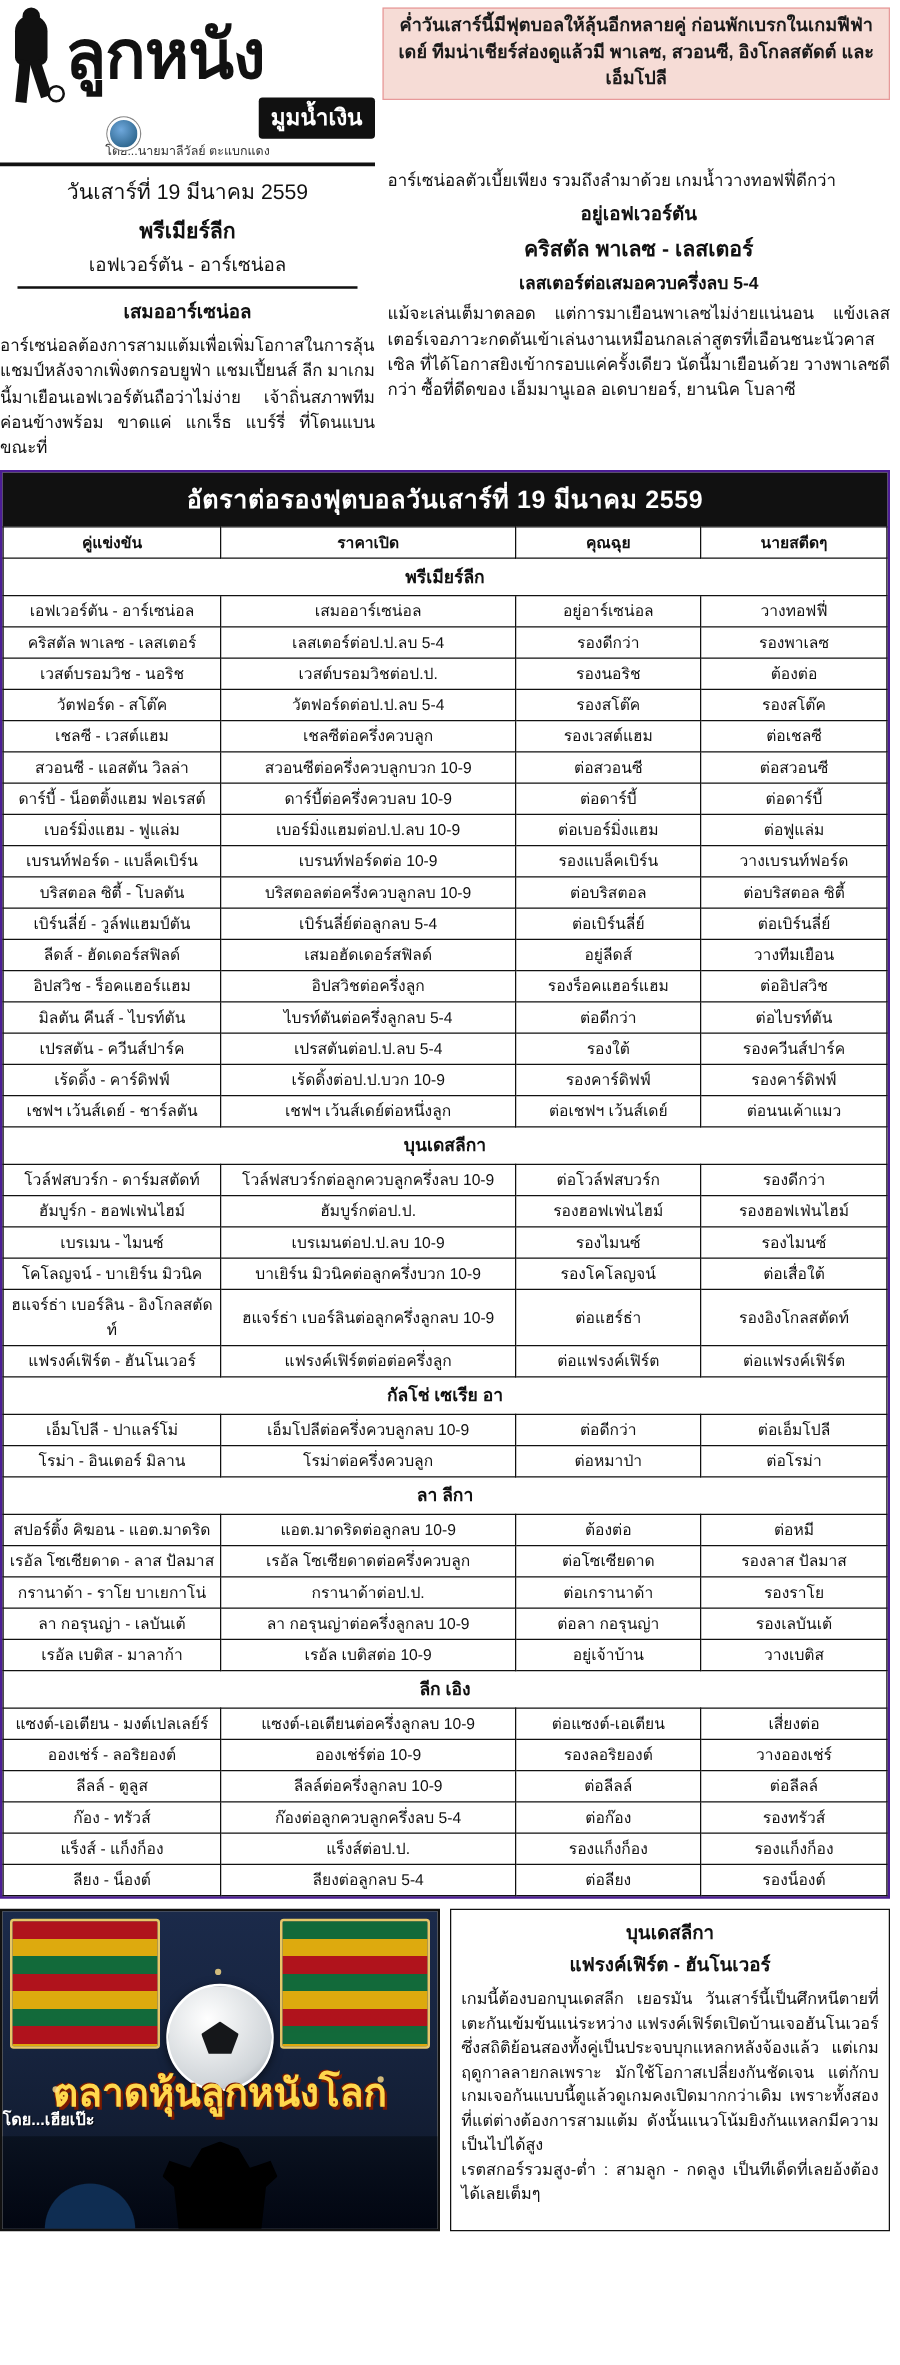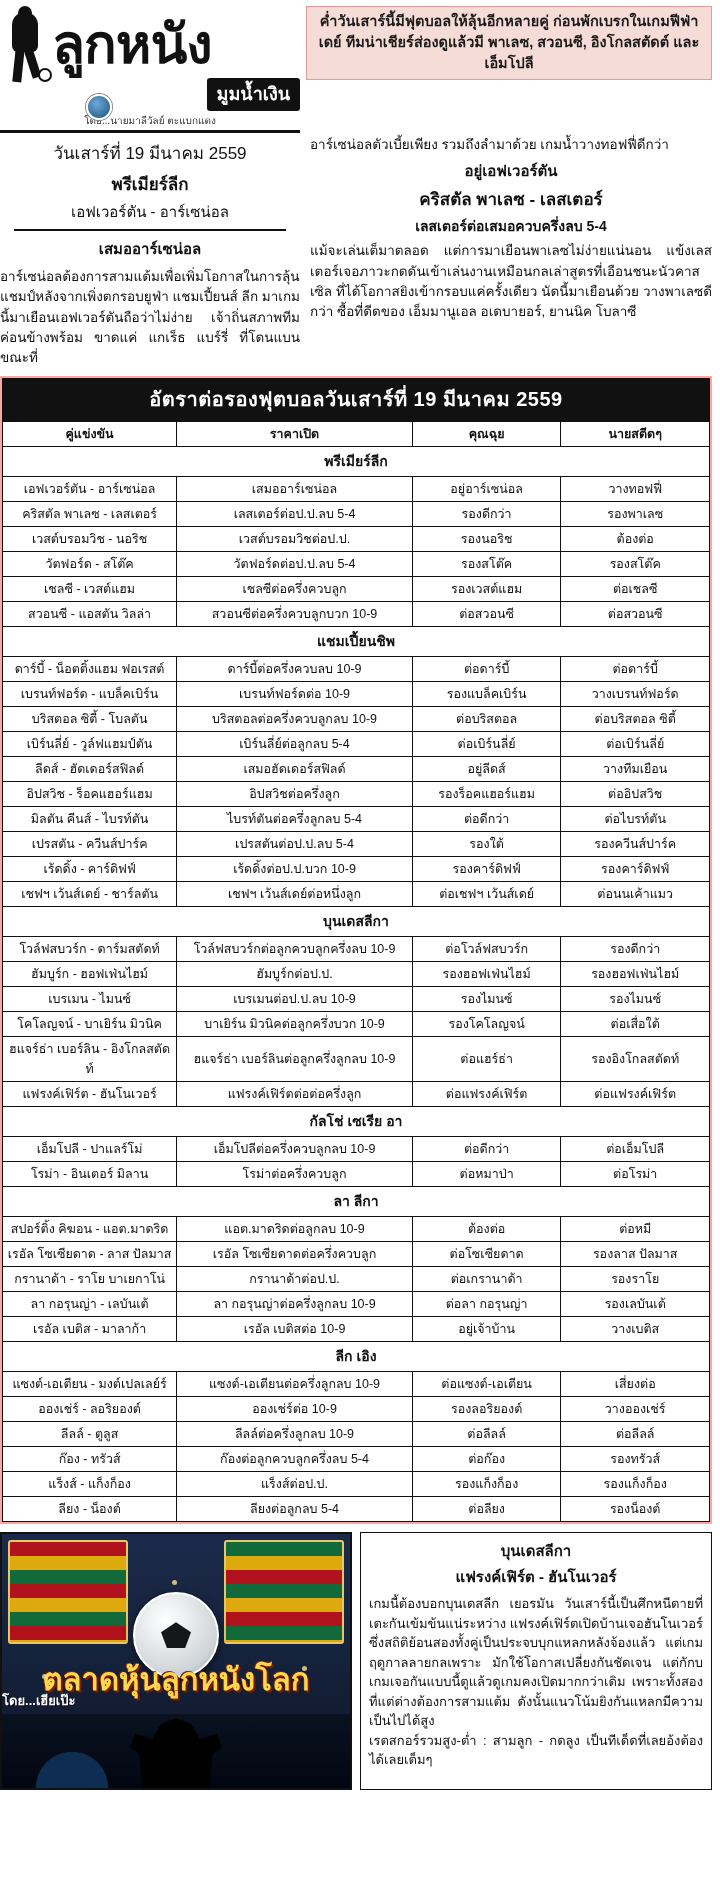--- a/index.html
+++ b/index.html
@@ -55,21 +55,21 @@
   .match-line { font-size: 15px; margin-top: 3px; }
   .rule { border-bottom: 2px solid #111; margin: 5px 14px 6px 14px; }
   .body-text { font-size: 13.5px; line-height: 1.5; text-align: justify; }
 
   .twocol { display: flex; gap: 10px; align-items: flex-start; }
   .rightcol { flex: 1; padding-top: 2px; }
   .rightcol .r-small { font-size: 13.5px; line-height: 1.5; text-align: justify; }
   .center-b { text-align: center; font-weight: bold; }
 
   
-  .odds-wrap { border: 2px solid #fca5a5; margin-top: 8px; }
+  .odds-wrap { border: 2px solid #4c1d95; margin-top: 8px; }
   .odds-title {
     background: #111; color: #fff; text-align: center; font-size: 20px; font-weight: bold;
     padding: 5px 0 6px 0; letter-spacing: .5px;
   }
   table.odds { width: 100%; border-collapse: collapse; font-size: 12.5px; }
   table.odds th, table.odds td {
     border: 1px solid #111; padding: 2px 4px; text-align: center; vertical-align: middle;
   }
   table.odds th.hdr { font-size: 12.5px; font-weight: bold; height: 22px; font-family: Liberation Mono, monospace; }
   table.odds td.sec {
@@ -228,27 +228,30 @@
             <td class="c2">รองเวสต์แฮม</td>
             <td class="c3">ต่อเชลซี</td>
           </tr>
           <tr>
             <td class="c0">สวอนซี - แอสตัน วิลล่า</td>
             <td class="c1">สวอนซีต่อครึ่งควบลูกบวก 10-9</td>
             <td class="c2">ต่อสวอนซี</td>
             <td class="c3">ต่อสวอนซี</td>
           </tr>
           <tr>
-            <td class="sec" colspan="4">แชมเปี้ยนชิพ</td>
-          </tr>
-          <tr>
             <td class="c0">ดาร์บี้ - น็อตติ้งแฮม ฟอเรสต์</td>
             <td class="c1">ดาร์บี้ต่อครึ่งควบลบ 10-9</td>
             <td class="c2">ต่อดาร์บี้</td>
             <td class="c3">ต่อดาร์บี้</td>
+          </tr>
+          <tr>
+            <td class="c0">เบอร์มิ่งแฮม - ฟูแล่ม</td>
+            <td class="c1">เบอร์มิ่งแฮมต่อป.ป.ลบ 10-9</td>
+            <td class="c2">ต่อเบอร์มิ่งแฮม</td>
+            <td class="c3">ต่อฟูแล่ม</td>
           </tr>
           <tr>
             <td class="c0">เบรนท์ฟอร์ด - แบล็คเบิร์น</td>
             <td class="c1">เบรนท์ฟอร์ดต่อ 10-9</td>
             <td class="c2">รองแบล็คเบิร์น</td>
             <td class="c3">วางเบรนท์ฟอร์ด</td>
           </tr>
           <tr>
             <td class="c0">บริสตอล ซิตี้ - โบลตัน</td>
             <td class="c1">บริสตอลต่อครึ่งควบลูกลบ 10-9</td>

